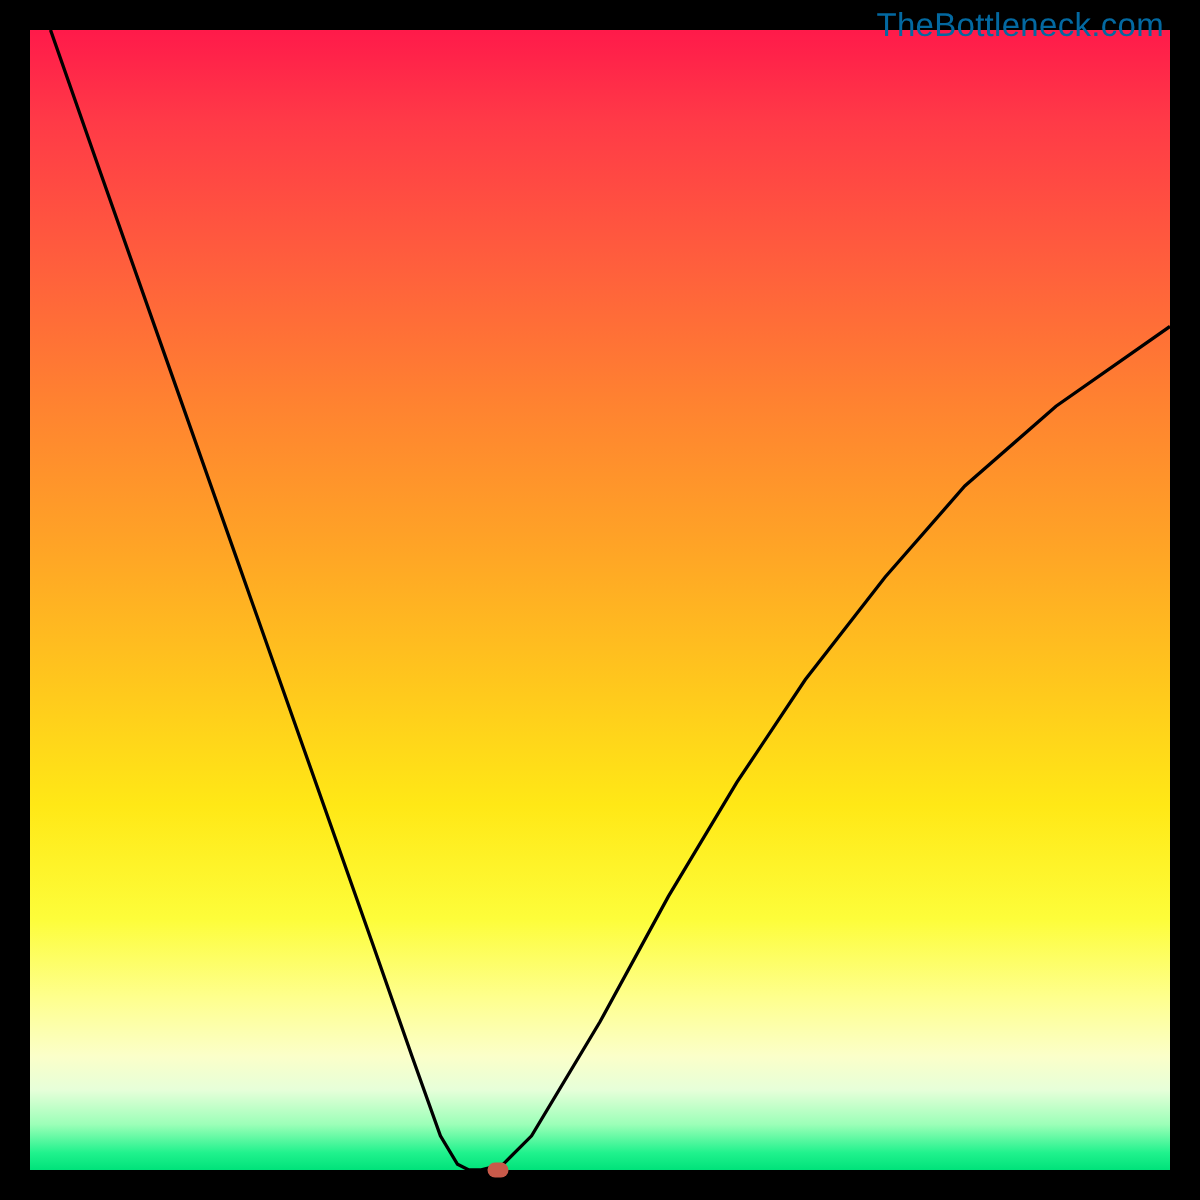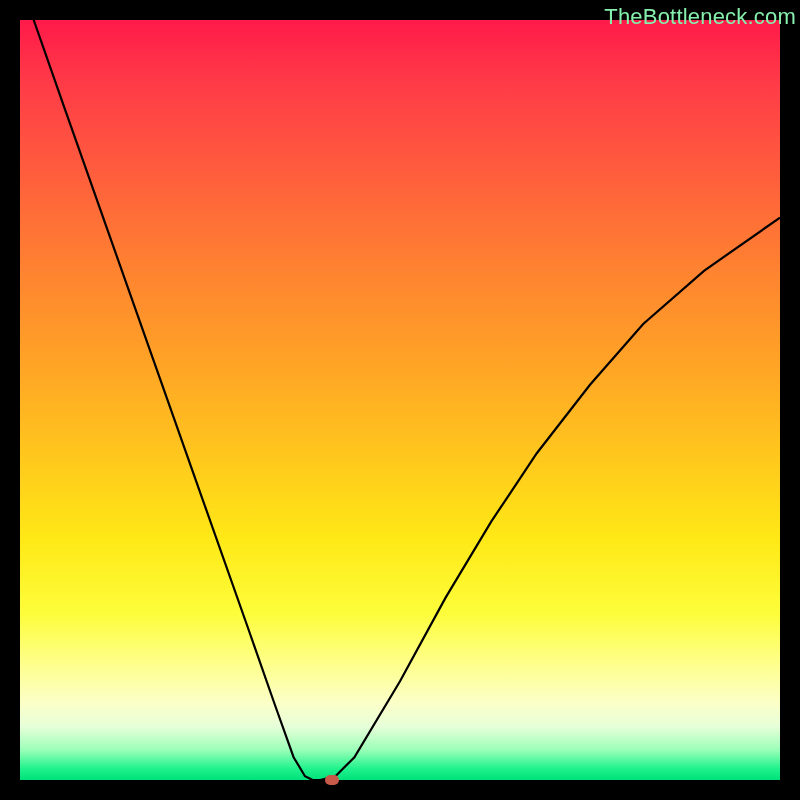--- a/index.html
+++ b/index.html
@@ -7,22 +7,22 @@
     padding: 0;
     width: 800px;
     height: 800px;
     background: #000;
     font-family: Arial, Helvetica, sans-serif;
     position: relative;
   }
   .watermark {
     position: absolute;
     top: 4px;
-    right: 4px;
-    color: #86efac;
+    right: 24px;
+    color: #0369a1;
     font-size: 22px;
     font-weight: 400;
     letter-spacing: 0.2px;
     z-index: 10;
   }
   .plot-area {
     position: absolute;
     left: 20px;
     top: 20px;
     width: 760px;

